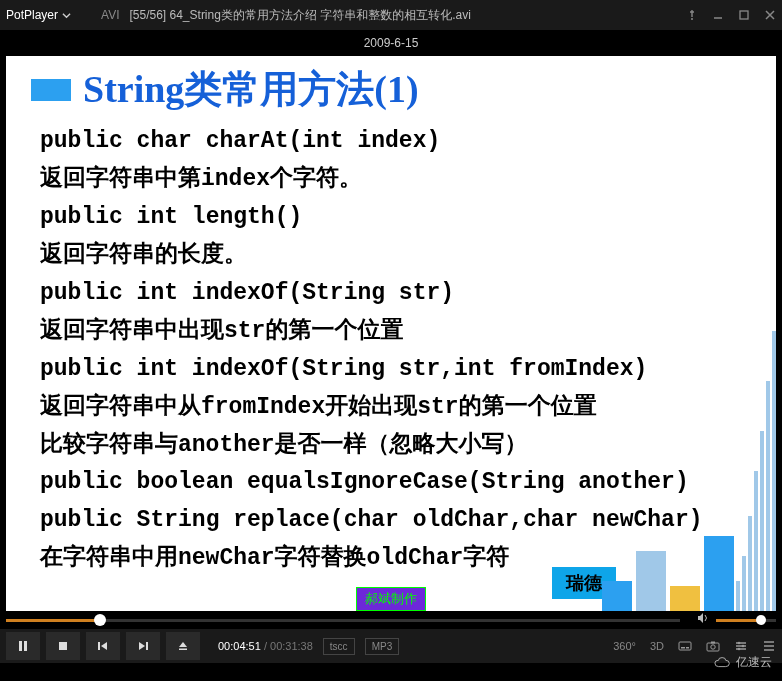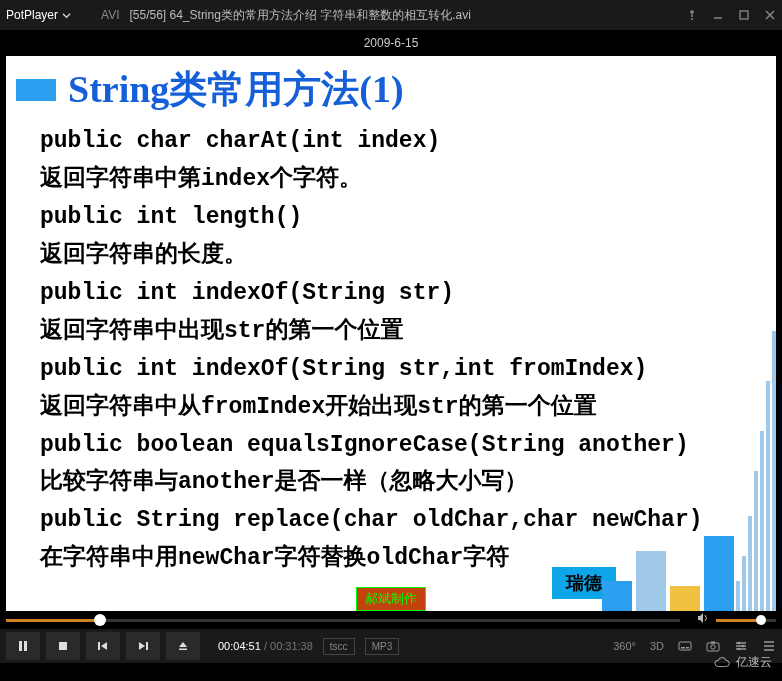--- a/index.html
+++ b/index.html
@@ -34,21 +34,21 @@
   margin: 0 6px;
   height: 555px;
   background: #fff;
   display: flex;
   flex-direction: column;
   position: relative;
 }
 .slide-title {
   display: flex;
   align-items: center;
-  padding: 8px 10px 4px 10px;
+  padding: 8px 10px 4px 25px;
   gap: 12px;
 }
 .slide-title .bar { width: 40px; height: 22px; background: #2ca0f0; }
 .slide-title .txt {
   color: #1560d8;
   font-size: 38px;
   font-weight: bold;
   font-family: "SimSun", serif;
 }
 .slide-body {
@@ -56,21 +56,21 @@
   font-family: "Courier New", "SimSun", monospace;
   font-size: 23px;
   font-weight: bold;
   color: #000;
   line-height: 1.65;
 }
 .slide-body div { white-space: nowrap; }
 .deco-blocks { position: absolute; right: 0; bottom: 0; display: flex; align-items: flex-end; }
 .blk { display: inline-block; }
 .rb { width: 4px; background: #a0c8e8; margin-left: 2px; }
-.author-label { position: absolute; bottom: 0; left: 50%; transform: translateX(-50%); color: #0f0; background:#c2410c; border:1px solid #0f0; font-size: 13px; padding: 2px 8px; font-family:"SimSun"; }
+.author-label { position: absolute; bottom: 0; left: 50%; transform: translateX(-50%); color: #0f0; background:#6d28d9; border:1px solid #0f0; font-size: 13px; padding: 2px 8px; font-family:"SimSun"; }
 .footer-label { position: absolute; right: 160px; bottom: 12px; background:#0ea5e9; padding:4px 14px; font-family:"SimSun"; font-weight:bold; font-size:18px; }
 .progress-row { height: 18px; background: #000; display: flex; align-items: center; padding: 0 6px; position: relative; }
 .progress-track { flex: 1; height: 3px; background: #333; position: relative; }
 .progress-fill { height: 3px; background: #d08020; width: 14%; }
 .progress-knob { width: 12px; height: 12px; background: #fff; border-radius: 50%; position: absolute; left: 14%; top: -4.5px; transform: translateX(-50%); }
 .vol-area { display: flex; align-items: center; gap: 6px; margin-left: 16px; }
 .vol-track { width: 60px; height: 3px; background: #333; position: relative; }
 .vol-fill { height: 3px; background: #d08020; width: 75%; }
 .vol-knob { width: 10px; height: 10px; background: #fff; border-radius: 50%; position: absolute; left: 75%; top: -3.5px; transform: translateX(-50%); }
 .controls-row { height: 34px; background: #1a1a1a; display: flex; align-items: center; padding: 15px 6px; gap: 0; color: #ccc; font-size: 11px; }
@@ -132,22 +132,22 @@
   </div>
   <div class="slide-body">
     <div>public char charAt(int index)</div>
     <div>返回字符串中第index个字符。</div>
     <div>public int length()</div>
     <div>返回字符串的长度。</div>
     <div>public int indexOf(String str)</div>
     <div>返回字符串中出现str的第一个位置</div>
     <div>public int indexOf(String str,int fromIndex)</div>
     <div>返回字符串中从fromIndex开始出现str的第一个位置</div>
+    <div>比较字符串与another是否一样（忽略大小写）</div>
     <div>public boolean equalsIgnoreCase(String another)</div>
-    <div>比较字符串与another是否一样（忽略大小写）</div>
     <div>public String replace(char oldChar,char newChar)</div>
     <div>在字符串中用newChar字符替换oldChar字符</div>
   </div>
 
   <span class="footer-label">瑞德</span>
   <span class="author-label">郝斌制作</span>
 
   <div class="deco-blocks">
     <span class="blk" style="width:30px;height:30px;background:#2ca0f0;margin-right:4px"></span>
     <span class="blk" style="width:30px;height:60px;background:#a0c8e8;margin-right:4px"></span>

